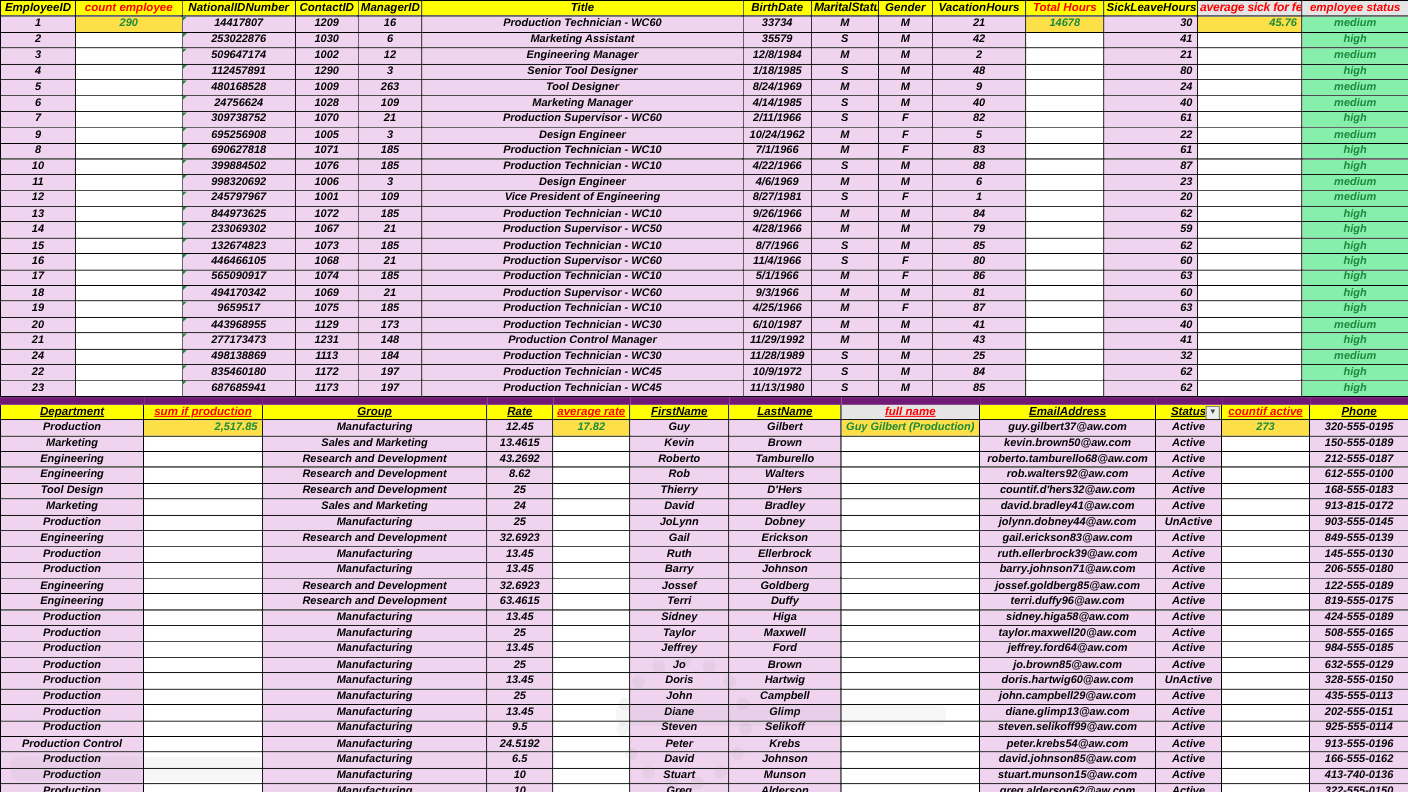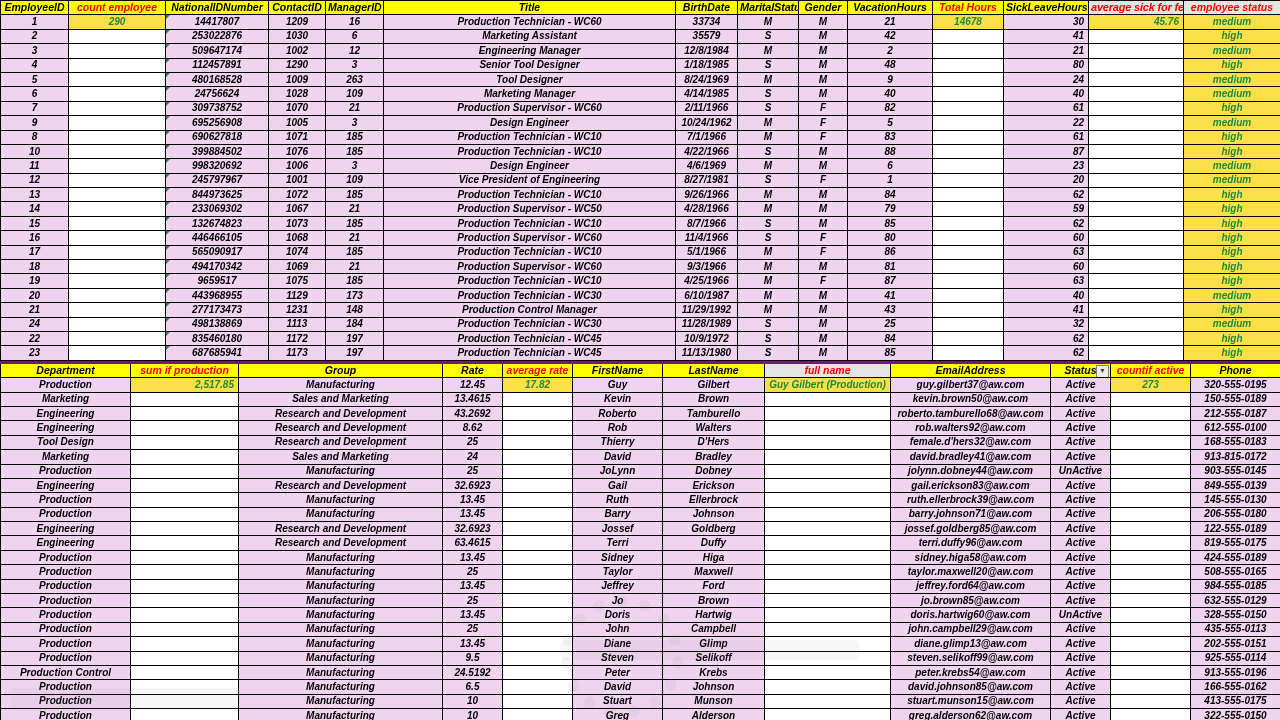--- a/index.html
+++ b/index.html
@@ -3,28 +3,28 @@
 <meta charset="utf-8">
 <style>
   html,body{margin:0;padding:0;}
   body{width:1280px;height:720px;overflow:hidden;background:#fff;
        font-family:"Liberation Sans",sans-serif;position:relative;}
   table{border-collapse:collapse;table-layout:fixed;width:1280px;}
   th,td{border:1px solid #000;overflow:hidden;white-space:nowrap;
         font-style:italic;font-weight:bold;font-size:10px;height:13.4px;
         padding:0 2px;text-align:center;position:relative;line-height:1;}
   tr{height:14.4px;}
-  #t2 thead th{border-top:3px solid #701a75;}
+  #t2 thead th{border-top:7px solid #701a75;text-decoration:underline;}
   .hk{background:#ffff00;color:#000;font-size:10.5px;}
   .hr{background:#ffff00;color:#ff0000;font-size:10.5px;}
   .hw{background:#e5e5e5;color:#ff0000;font-size:10.5px;margin-left:24px;}
   .sm{font-size:11px;letter-spacing:-0.2px;}
   .cp{background:#efd3ef;color:#000;}
   .cw{background:#ffffff;color:#000;}
-  .cg{background:#fde047;color:#1e8a3e;}
+  .cg{background:#86efac;color:#1e8a3e;}
   .good{background:#fde047;color:#1e8a3e;}
   .ar{text-align:right;padding-right:4px;}
   .tri{position:absolute;top:0;left:0;width:0;height:0;
        border-top:4px solid #1e8a3e;border-right:4px solid transparent;}
   .fbtn{position:absolute;right:1px;top:1px;width:11px;height:11px;
         background:#ececec;border:1px solid #808080;font-size:7px;line-height:10px;
         color:#444;font-style:normal;font-weight:normal;text-align:center;}
   .wmdots{position:absolute;border-radius:50%;border:12px dotted #8a8a8a;
           opacity:0.08;pointer-events:none;}
   .wmbar{position:absolute;background:#8a8a8a;opacity:0.07;border-radius:6px;
@@ -545,21 +545,21 @@
       </tr>
       <tr>
         <td class="cp"><span>Tool Design</span></td>
         <td class="cw ar"><span></span></td>
         <td class="cp"><span>Research and Development</span></td>
         <td class="cp"><span>25</span></td>
         <td class="cw"><span></span></td>
         <td class="cp"><span>Thierry</span></td>
         <td class="cp"><span>D'Hers</span></td>
         <td class="cw"><span></span></td>
-        <td class="cp"><span>female.d'hers32@aw.com</span></td>
+        <td class="cp"><span>countif.d'hers32@aw.com</span></td>
         <td class="cp"><span>Active</span></td>
         <td class="cw"><span></span></td>
         <td class="cp"><span>168-555-0183</span></td>
       </tr>
       <tr>
         <td class="cp"><span>Marketing</span></td>
         <td class="cw ar"><span></span></td>
         <td class="cp"><span>Sales and Marketing</span></td>
         <td class="cp"><span>24</span></td>
         <td class="cw"><span></span></td>
@@ -800,21 +800,21 @@
         <td class="cw ar"><span></span></td>
         <td class="cp"><span>Manufacturing</span></td>
         <td class="cp"><span>10</span></td>
         <td class="cw"><span></span></td>
         <td class="cp"><span>Stuart</span></td>
         <td class="cp"><span>Munson</span></td>
         <td class="cw"><span></span></td>
         <td class="cp"><span>stuart.munson15@aw.com</span></td>
         <td class="cp"><span>Active</span></td>
         <td class="cw"><span></span></td>
-        <td class="cp"><span>413-555-0175</span></td>
+        <td class="cp"><span>413-740-0136</span></td>
       </tr>
       <tr>
         <td class="cp"><span>Production</span></td>
         <td class="cw ar"><span></span></td>
         <td class="cp"><span>Manufacturing</span></td>
         <td class="cp"><span>10</span></td>
         <td class="cw"><span></span></td>
         <td class="cp"><span>Greg</span></td>
         <td class="cp"><span>Alderson</span></td>
         <td class="cw"><span></span></td>

